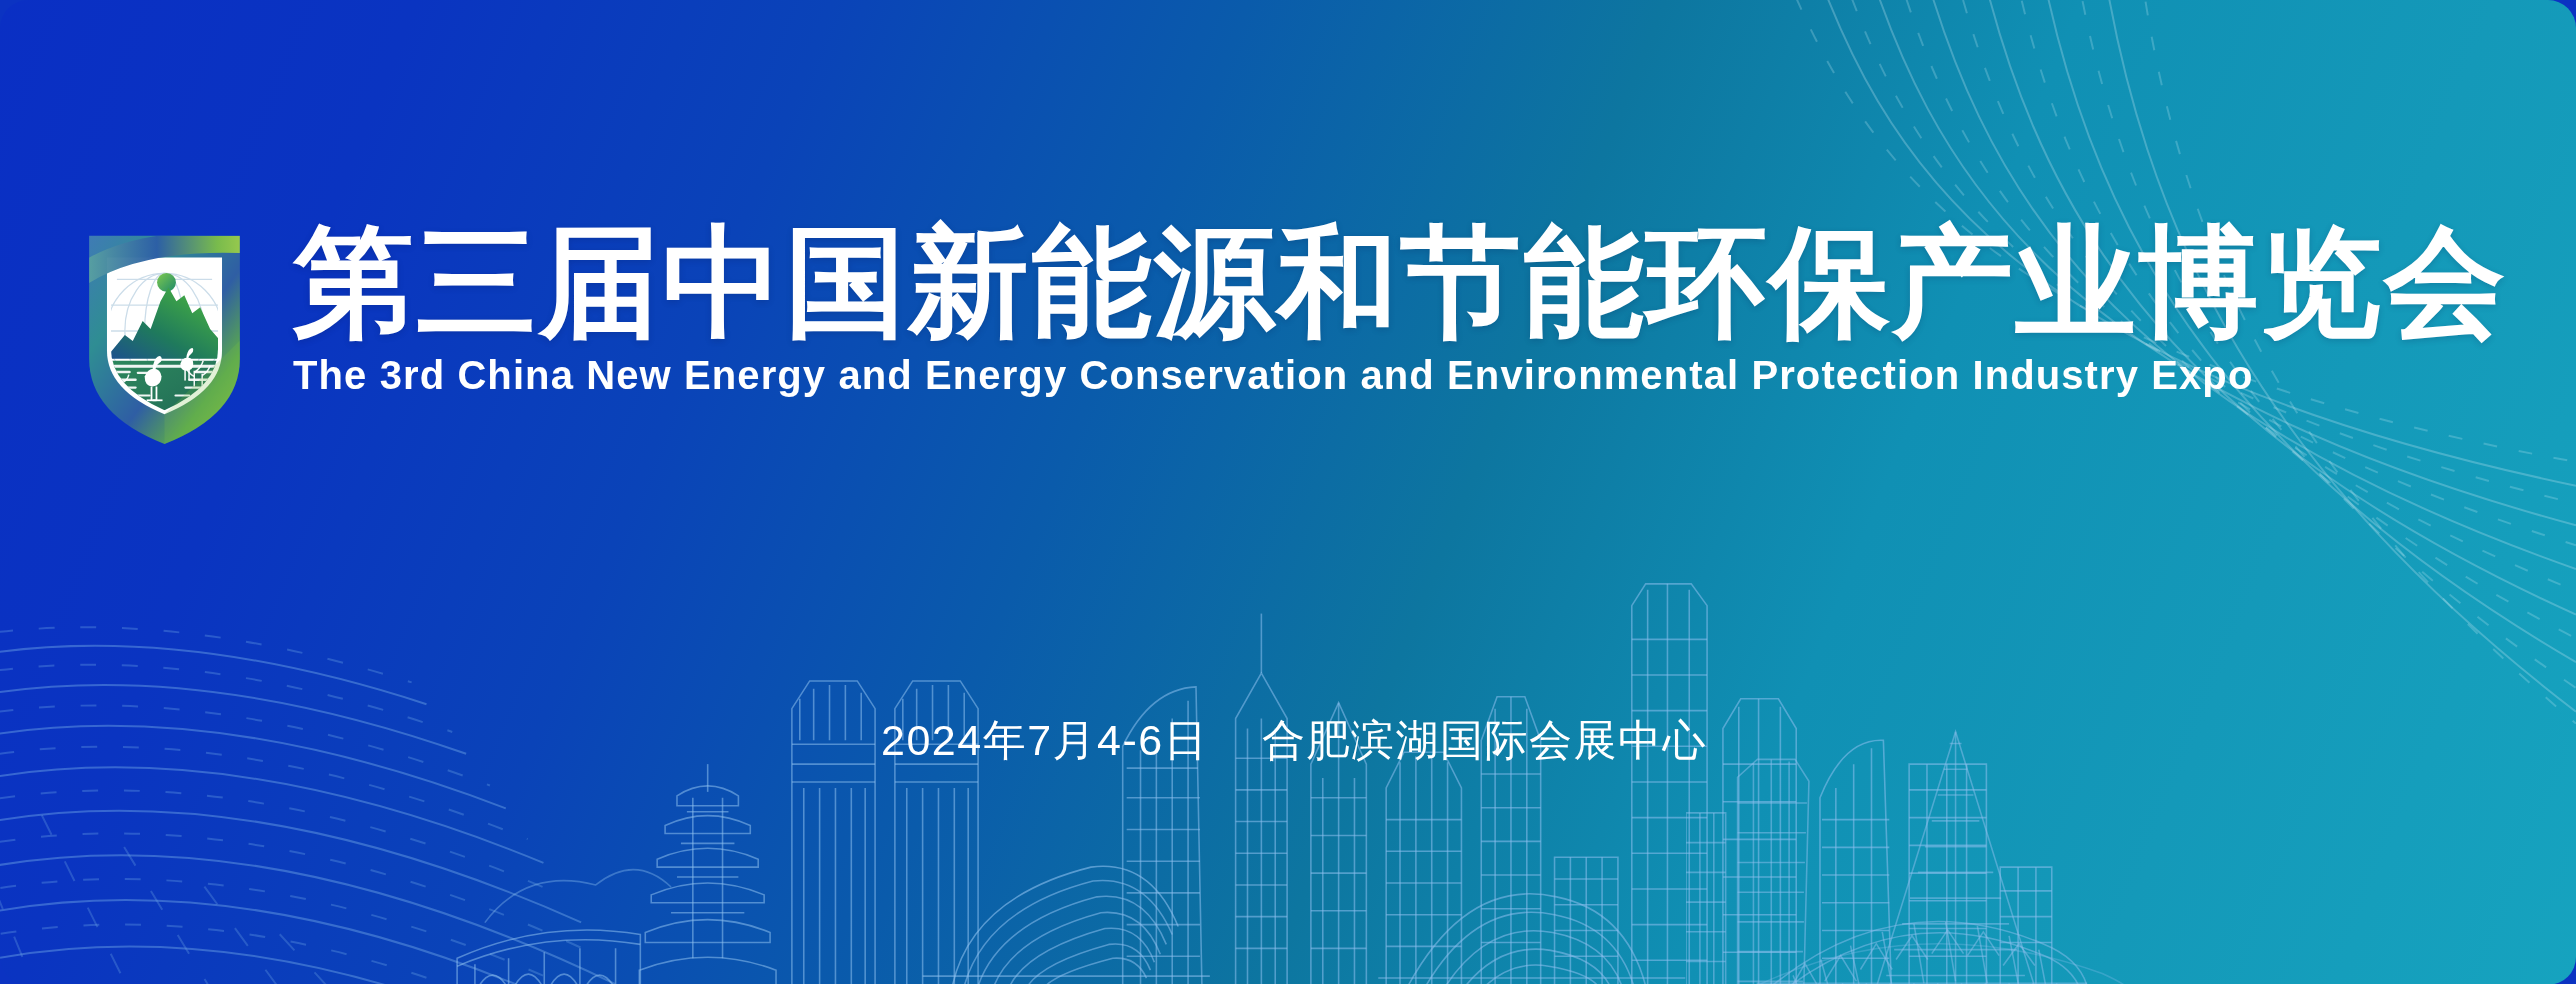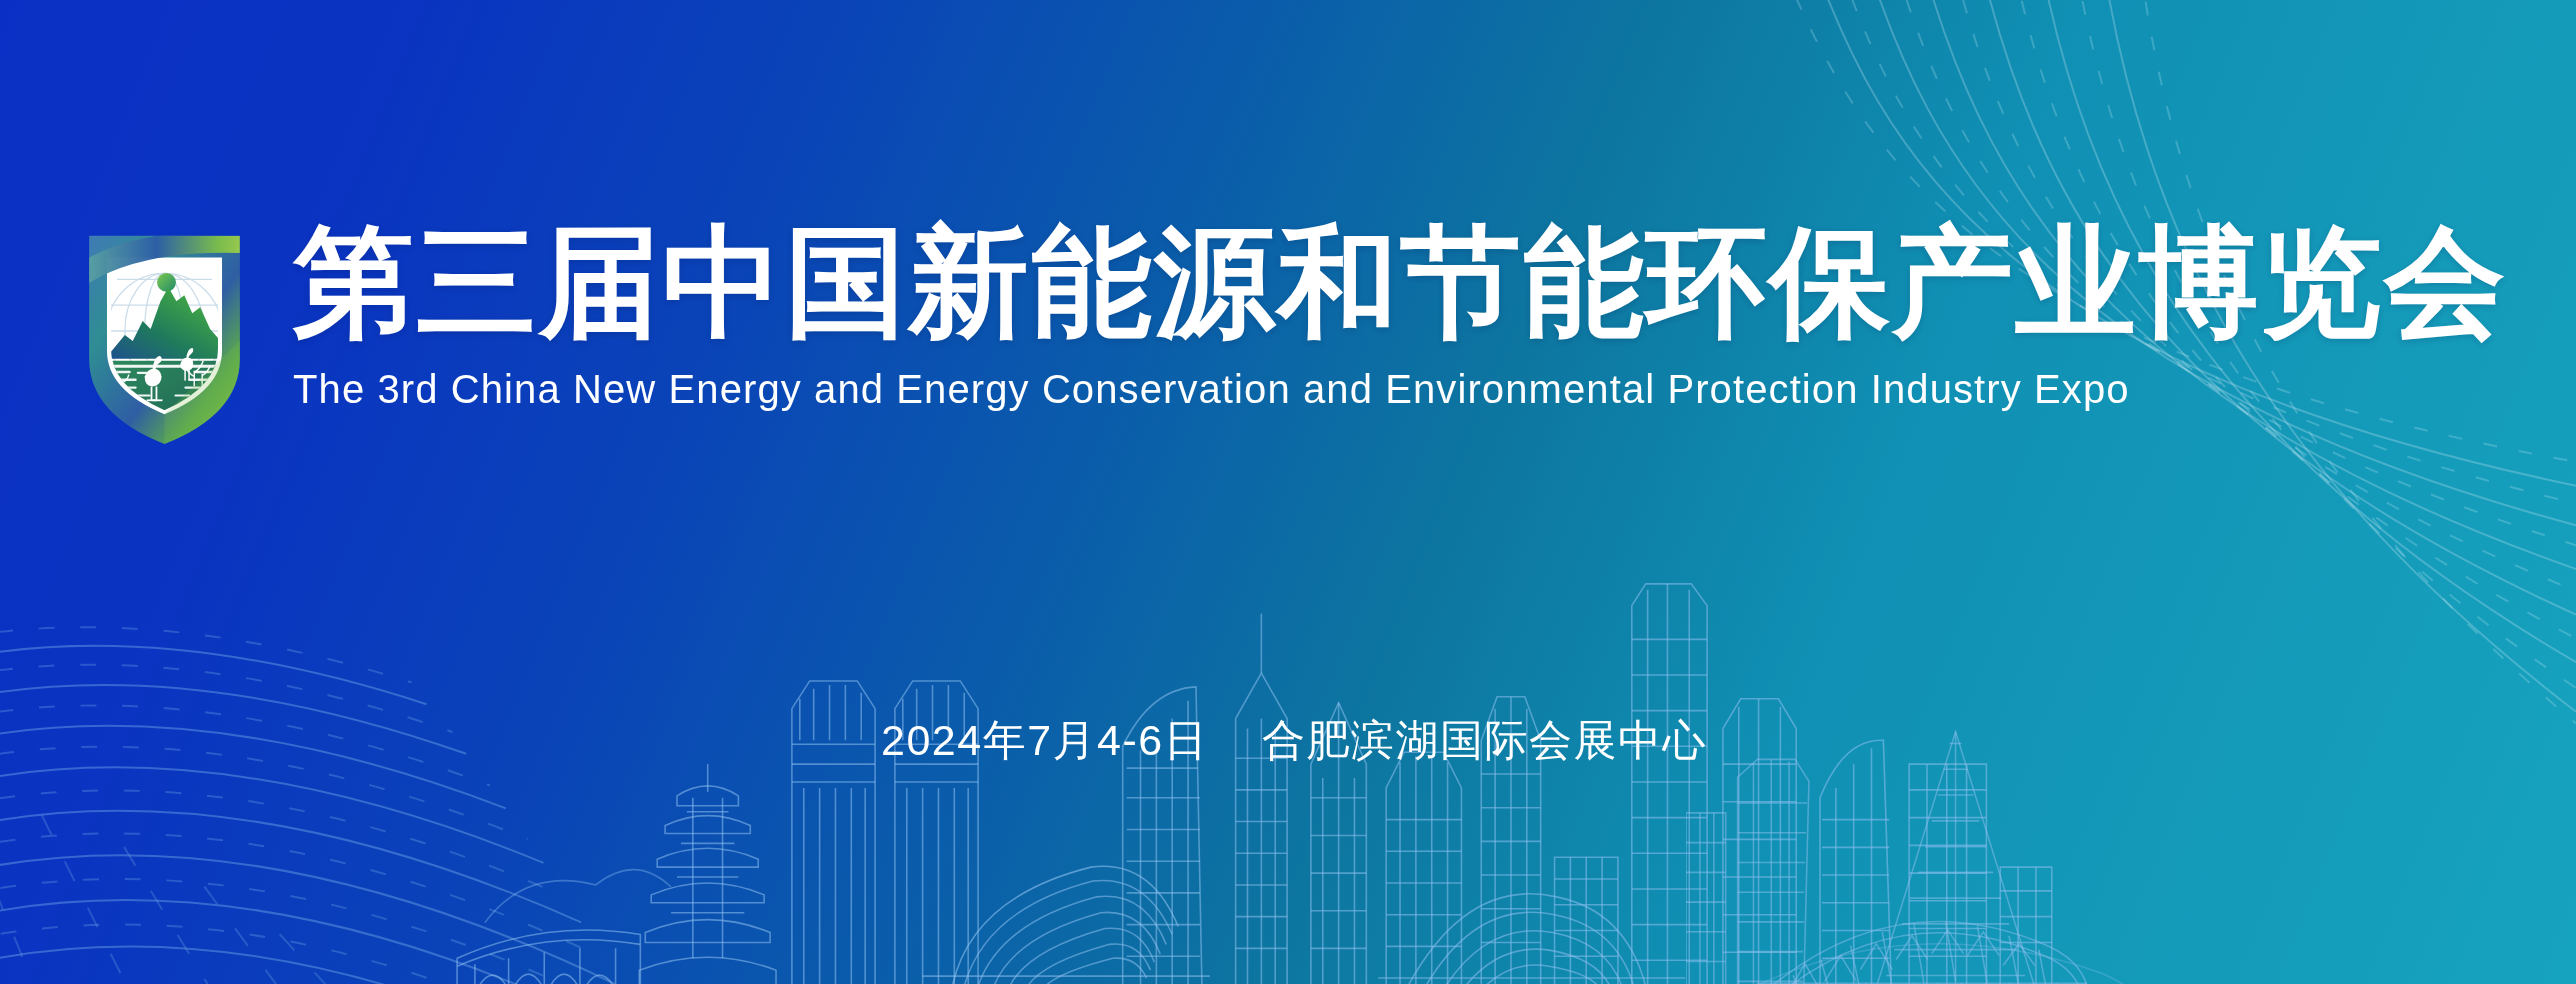--- a/index.html
+++ b/index.html
@@ -11,20 +11,21 @@
     background:
       linear-gradient(112deg,
         #0a2fc4 0%,
         #0a34c1 14%,
         #0a43b8 28%,
         #0a5bab 42%,
         #0d76a0 56%,
         #1090b4 70%,
         #1499b9 84%,
         #16a3bf 100%);
+    border-radius: 28px;
   }
   
   .deco{position:absolute;inset:0;pointer-events:none;}
   .deco svg{position:absolute;display:block;}
 
   
   #logo{position:absolute;left:77px;top:210px;width:175px;height:238px;}
   #logo svg{display:block;width:100%;height:100%;}
 
   
@@ -36,24 +37,24 @@
     font-weight:bold;
     letter-spacing:2px;
     white-space:nowrap;
     text-shadow:0 2px 6px rgba(0,20,70,.18);
     font-family:"DejaVu Sans","Liberation Sans",sans-serif;
   }
   #sub-title{
     color:#ffffff;
     font-size:40px;
     line-height:1.0;
-    margin-top:26px;
+    margin-top:12px;
     letter-spacing:1.1px;
     white-space:nowrap;
-    font-weight:400;
+    font-weight:700;
     font-family:"Liberation Sans","DejaVu Sans",sans-serif;
   }
   #slogan{
     position:absolute;left:0;right:0;top:470px;
     text-align:center;
     color:#ffffff;
     font-size:73px;
     font-weight:bold;
     letter-spacing:3px;
     white-space:pre;

